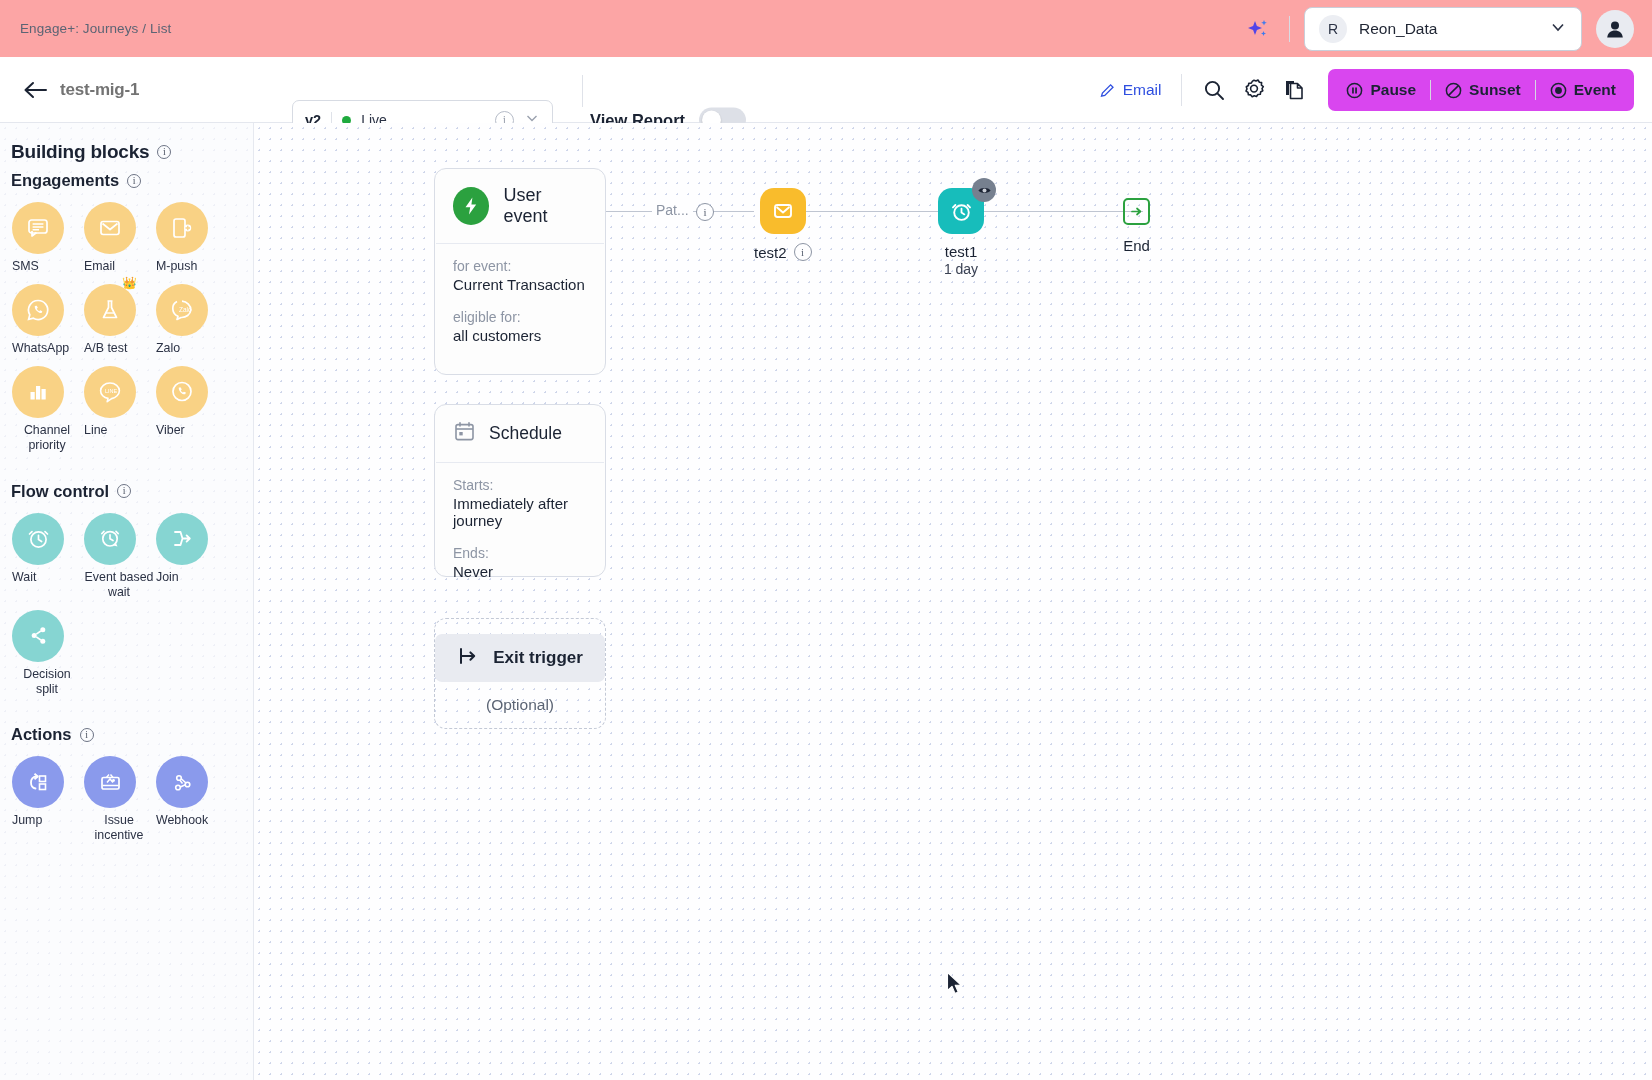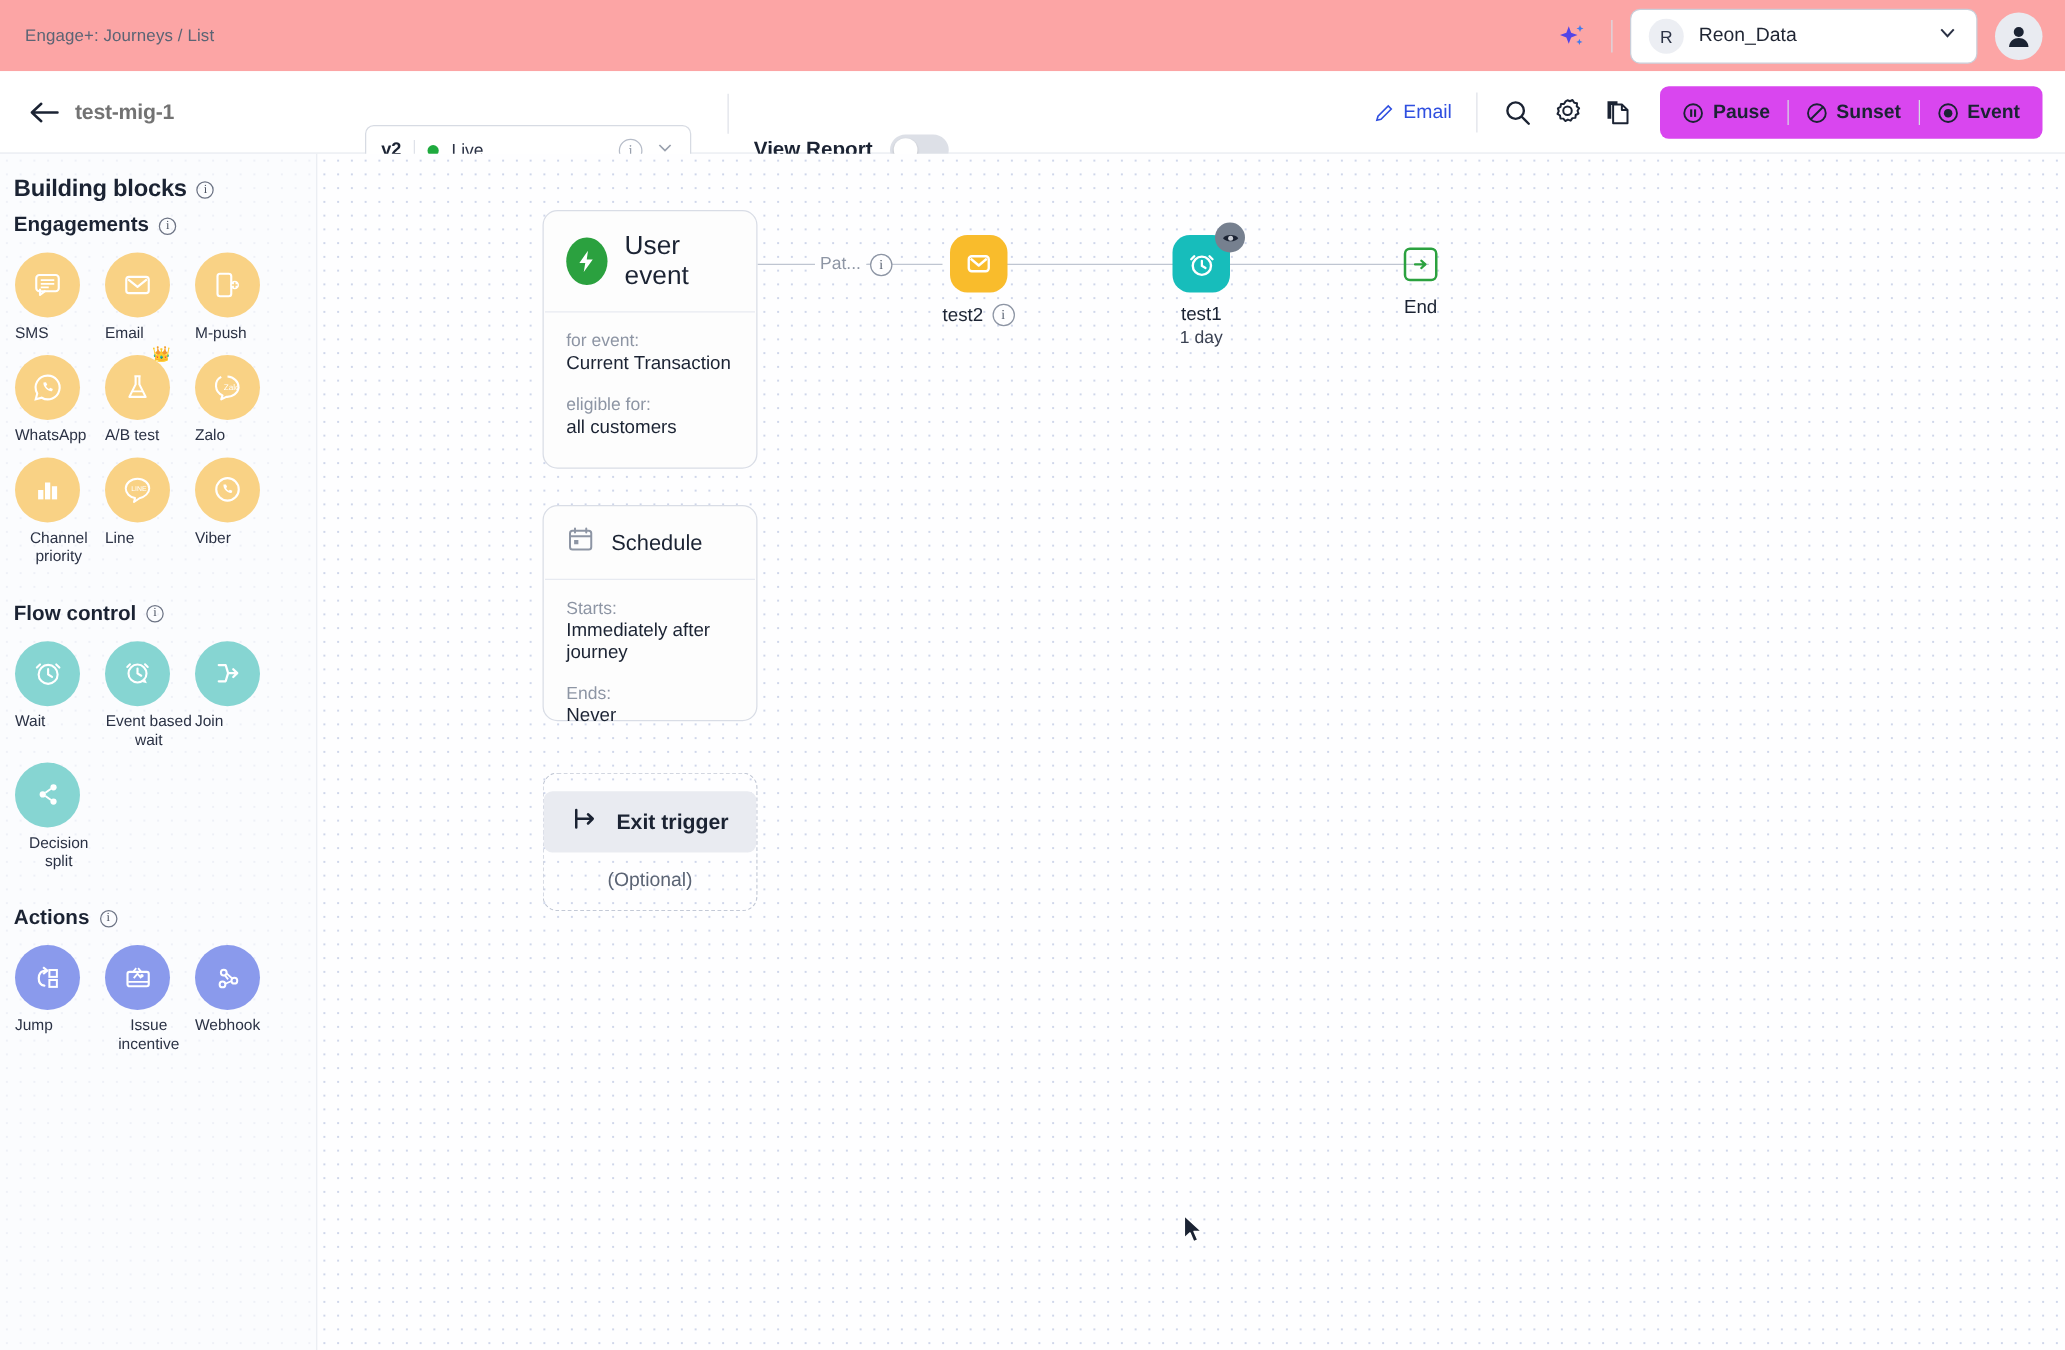--- a/index.html
+++ b/index.html
@@ -64,21 +64,21 @@
   .v-dot { width: 9px; height: 9px; border-radius: 50%; background: #1faa3e; }
   .v-live { font-size: 14px; color: #2b3245; flex: 1; }
   .icon-circle-i {
     width: 19px; height: 19px; border-radius: 50%;
     border: 1.2px solid #b6bcc8; color: #9aa1ae;
     display: flex; align-items: center; justify-content: center;
     font-size: 12px; font-family: "Liberation Serif", serif;
   }
   .subbar-div { position: absolute; left: 582px; top: 18px; width: 1px; height: 32px; background: #dfe2e9; }
   .view-report-wrap {
-    position: absolute; left: 603px; top: 63px; transform: translateY(-50%);
+    position: absolute; left: 590px; top: 63px; transform: translateY(-50%);
     display: flex; align-items: center; gap: 14px;
   }
   .view-report-label { font-size: 16.5px; font-weight: 700; color: #1b2333; }
   .toggle {
     width: 47px; height: 25px; border-radius: 13px; background: #dde0e7;
     position: relative; cursor: pointer;
   }
   .toggle .knob {
     position: absolute; left: 3px; top: 3px; width: 19px; height: 19px;
     border-radius: 50%; background: #fff; box-shadow: 0 1px 2px rgba(0,0,0,.2);
@@ -156,21 +156,21 @@
   }
   .card-head {
     display: flex; align-items: center; gap: 14px;
     padding: 16px 18px 16px 18px;
   }
   .card-head .circ {
     width: 38px; height: 38px; border-radius: 50%;
     display: flex; align-items: center; justify-content: center;
   }
   .circ.green { background: #2ba13f; }
-  .card-head .ctitle { font-size: 21px; color: #1b2333; font-weight: 400; }
+  .card-head .ctitle { font-size: 18px; color: #1b2333; font-weight: 400; }
   .card-divider { height: 1px; background: #e7eaf1; margin: 0 1px; }
   .card-body { padding: 14px 18px 20px 18px; }
   .kv-label { font-size: 14px; color: #8d95a4; margin-bottom: 2px; }
   .kv-value { font-size: 15px; color: #1b2333; margin-bottom: 16px; }
   .kv-value.last { margin-bottom: 0; }
 
   .schedule-head { display: flex; align-items: center; gap: 13px; padding: 15px 18px; }
   .schedule-head .stitle { font-size: 17.5px; color: #1b2333; }
 
   .exit-card {

